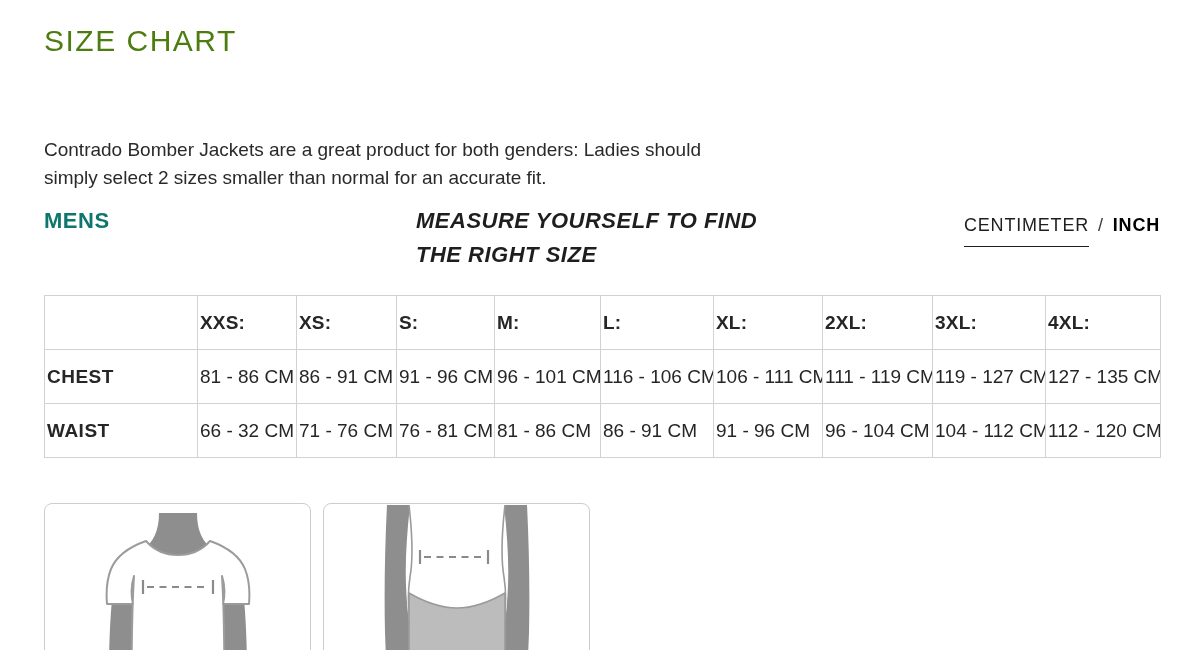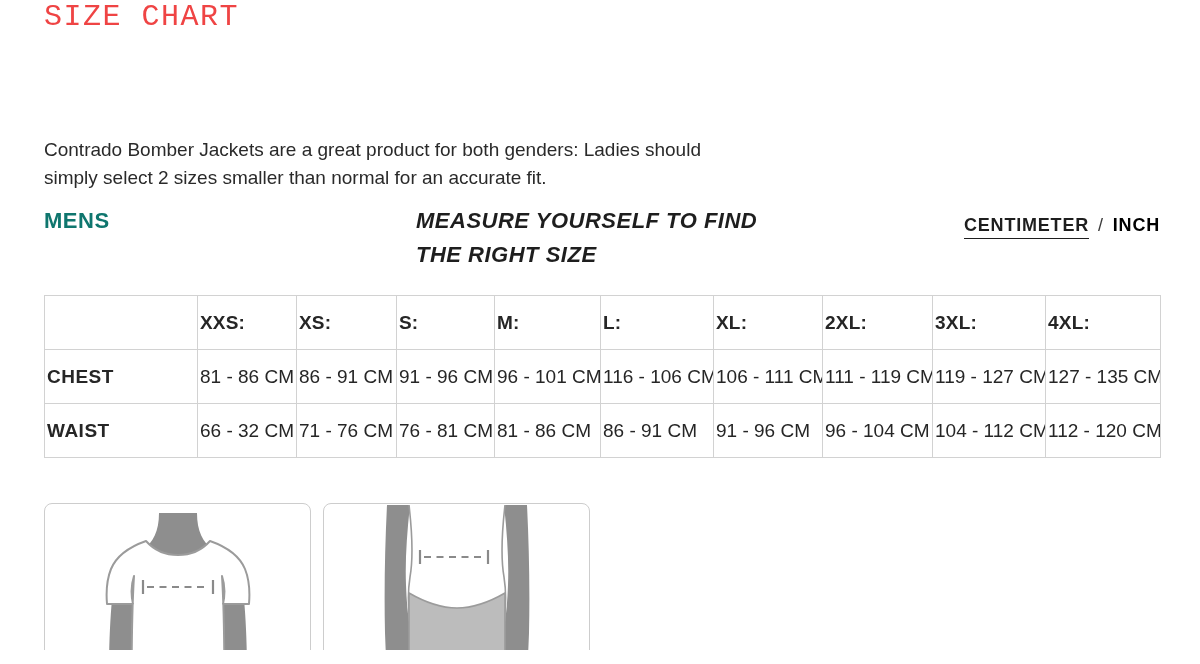--- a/index.html
+++ b/index.html
@@ -11,27 +11,26 @@
   .page {
     position: relative;
     width: 1200px;
     height: 664px;
     background: #ffffff;
     overflow: hidden;
   }
   .page-title {
     position: absolute;
     left: 44px;
-    top: 0;
+    top: 24px;
     font-size: 30px;
     line-height: 34px;
     font-weight: 400;
     letter-spacing: 1.5px;
-    color: #ef4444;
-    font-family: Liberation Mono, monospace;
+    color: #4d7c0f;
   }
   .intro-text {
     position: absolute;
     left: 44px;
     top: 136px;
     width: 700px;
     font-size: 19px;
     line-height: 28px;
     color: #2a2a2a;
   }
@@ -62,23 +61,23 @@
     top: 214px;
     right: 40px;
     font-size: 18px;
     line-height: 22px;
     letter-spacing: 0.8px;
     white-space: nowrap;
   }
   .unit-toggle a { text-decoration: none; cursor: pointer; }
   .unit-active {
     color: #1e1e1e;
-    font-weight: 700;
+    font-weight: 400;
     border-bottom: 1.5px solid #1e1e1e;
-    padding-bottom: 3px;
+    padding-bottom: 11px;
   }
   .unit-sep { color: #3a3a3a; margin: 0 9px; font-weight: 400; }
   .unit-inactive { color: #000000; font-weight: 700; }
 
   table.size-table {
     position: absolute;
     left: 44px;
     top: 295px;
     width: 1116px;
     border-collapse: collapse;

